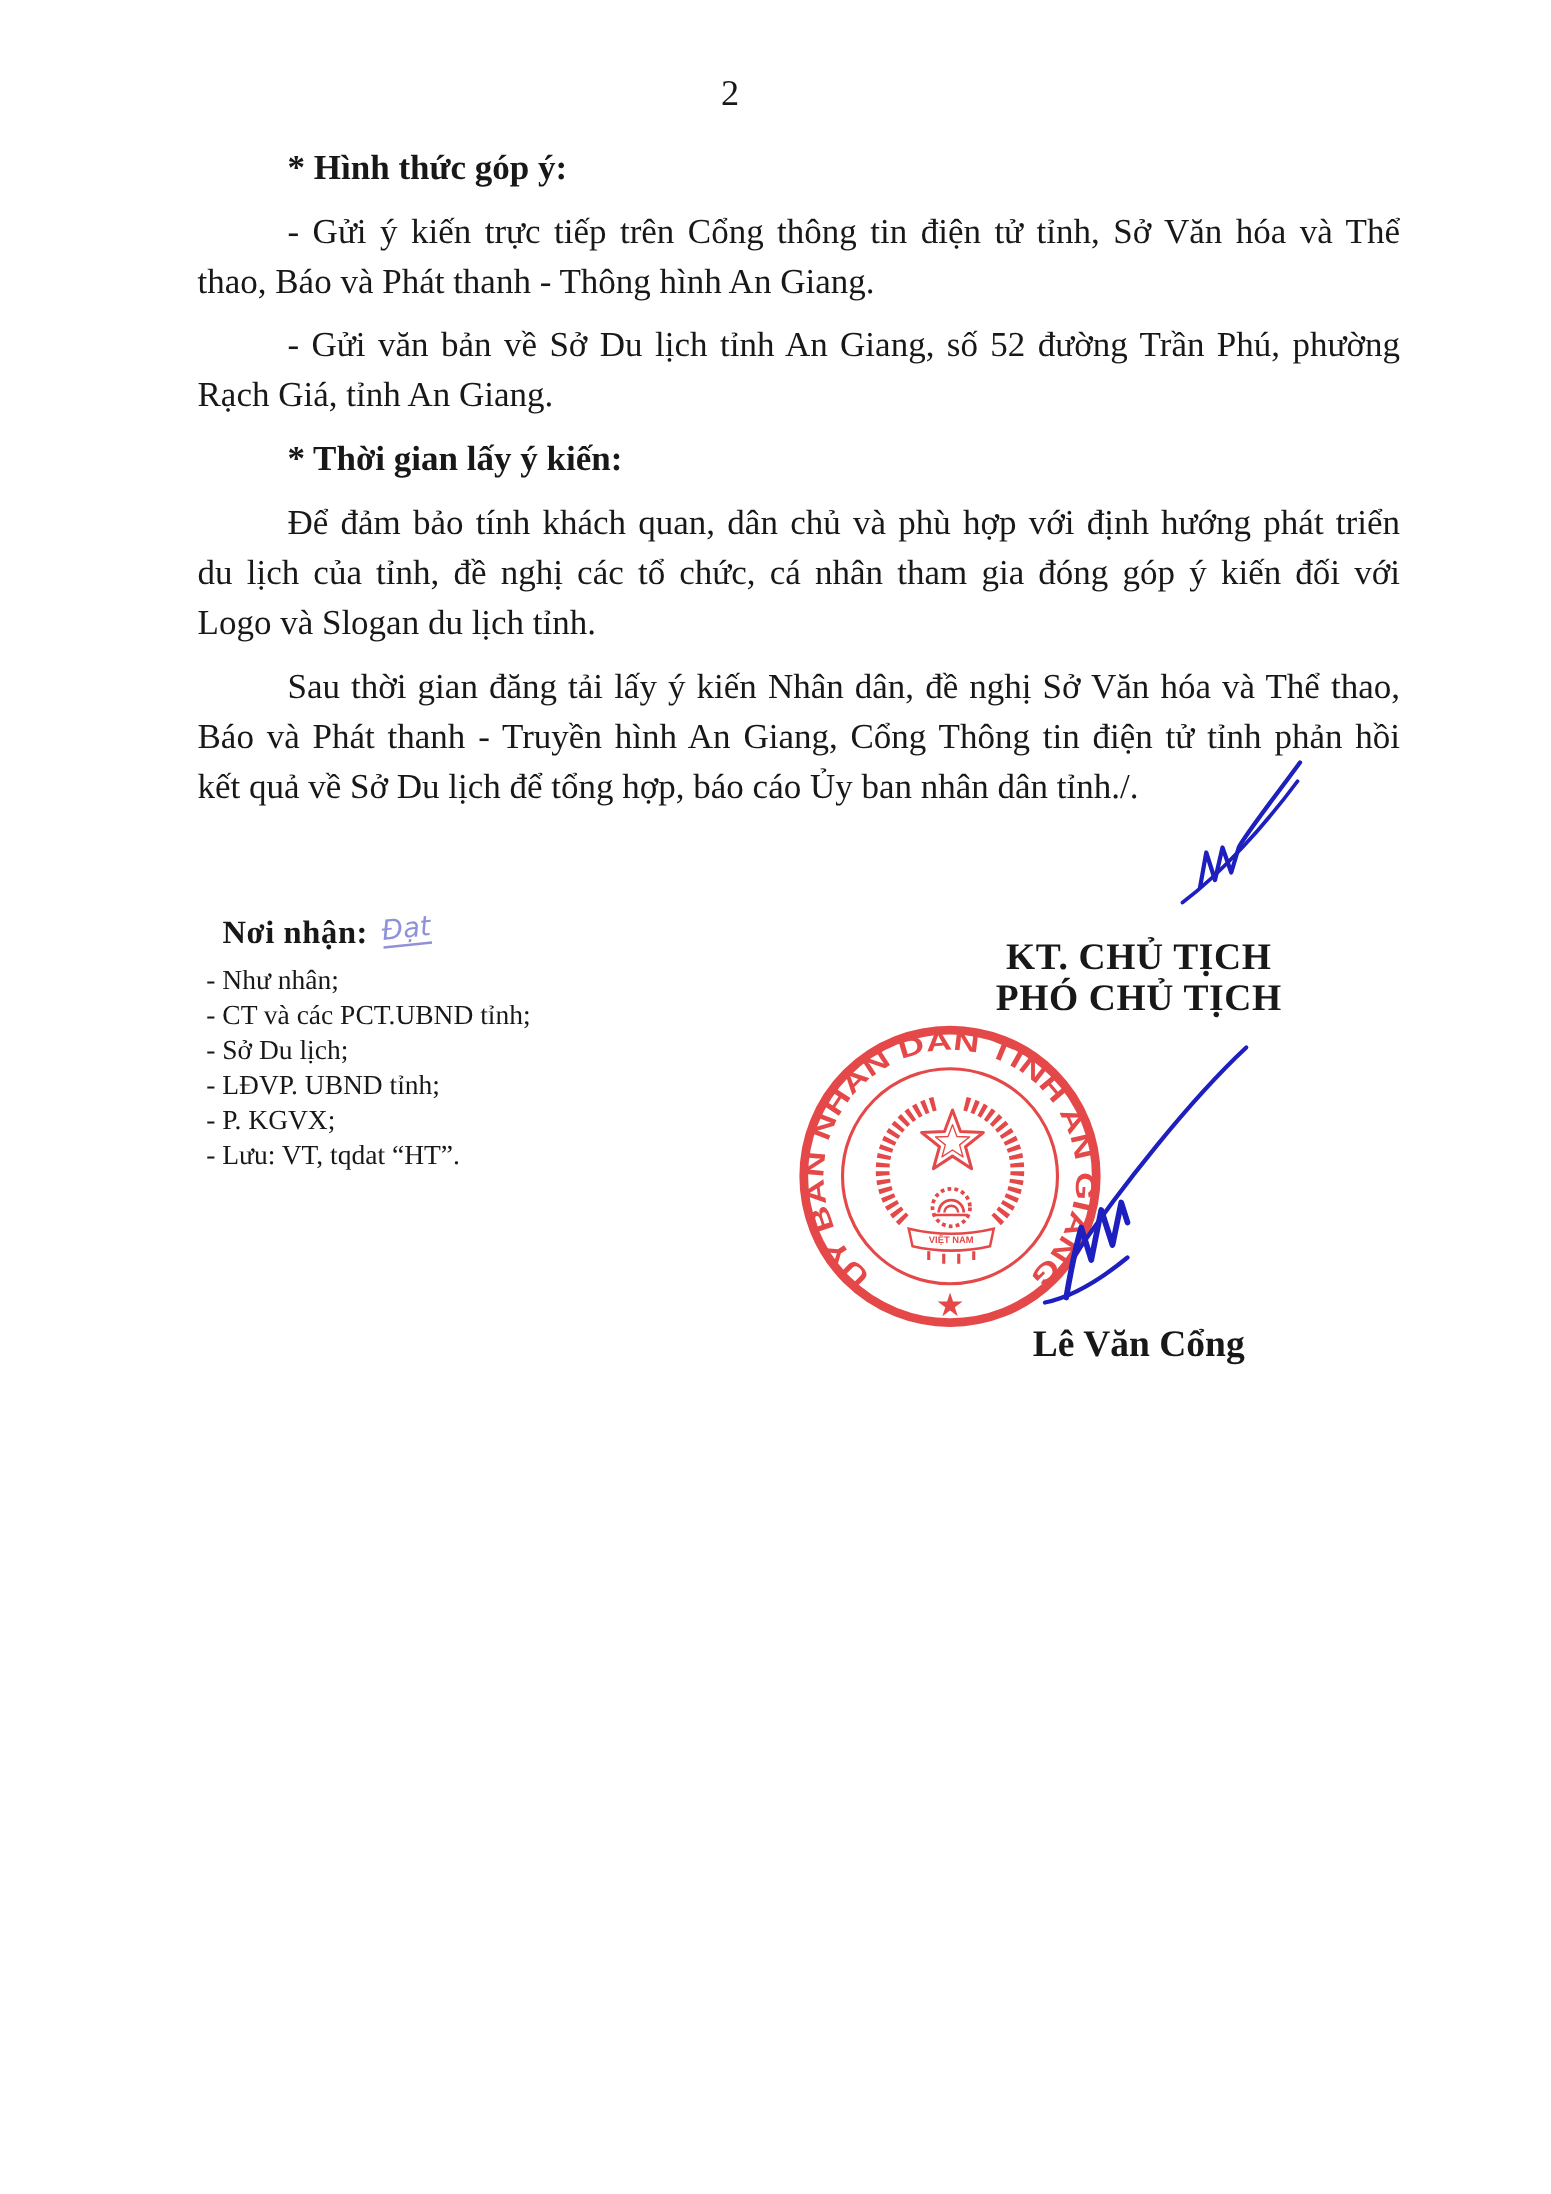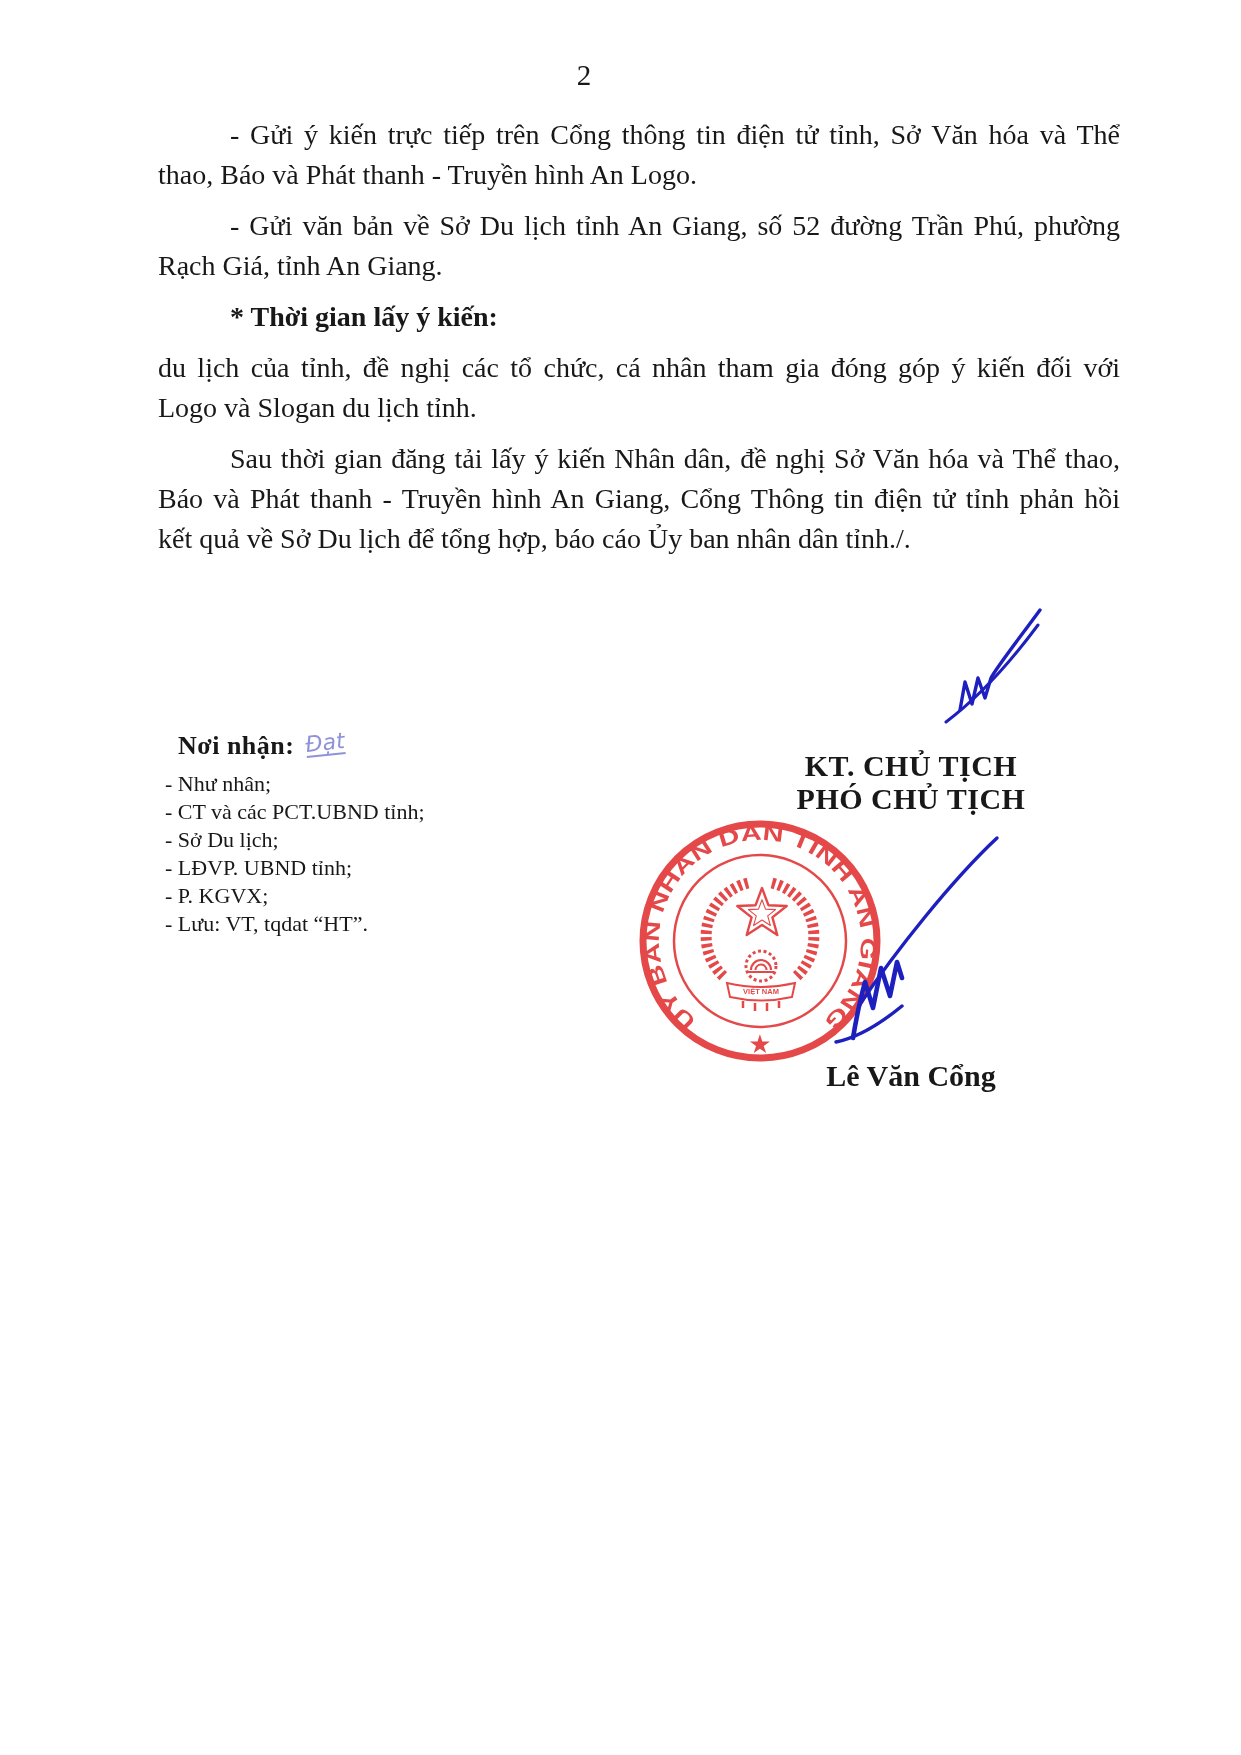--- a/index.html
+++ b/index.html
@@ -44,32 +44,36 @@
   }
 </style>
 </head>
 <body>
 
 <div class="page">
 
   <div class="page-number">2</div>
 
   <div class="body-text">
+      <div class="para heading">
+        <div class="line first last">* Hình thức góp ý:</div>
+      </div>
       <div class="para body">
         <div class="line first">- Gửi ý kiến trực tiếp trên Cổng thông tin điện tử tỉnh, Sở Văn hóa và Thể</div>
-        <div class="line last">thao, Báo và Phát thanh - Truyền hình An Logo.</div>
+        <div class="line last">thao, Báo và Phát thanh - Thông hình An Giang.</div>
       </div>
       <div class="para body">
         <div class="line first">- Gửi văn bản về Sở Du lịch tỉnh An Giang, số 52 đường Trần Phú, phường</div>
         <div class="line last">Rạch Giá, tỉnh An Giang.</div>
       </div>
       <div class="para heading">
         <div class="line first last">* Thời gian lấy ý kiến:</div>
       </div>
       <div class="para body">
+        <div class="line first">Để đảm bảo tính khách quan, dân chủ và phù hợp với định hướng phát triển</div>
         <div class="line">du lịch của tỉnh, đề nghị các tổ chức, cá nhân tham gia đóng góp ý kiến đối với</div>
         <div class="line last">Logo và Slogan du lịch tỉnh.</div>
       </div>
       <div class="para body">
         <div class="line first">Sau thời gian đăng tải lấy ý kiến Nhân dân, đề nghị Sở Văn hóa và Thể thao,</div>
         <div class="line">Báo và Phát thanh - Truyền hình An Giang, Cổng Thông tin điện tử tỉnh phản hồi</div>
         <div class="line last">kết quả về Sở Du lịch để tổng hợp, báo cáo Ủy ban nhân dân tỉnh./.</div>
       </div>
     </div>
 

